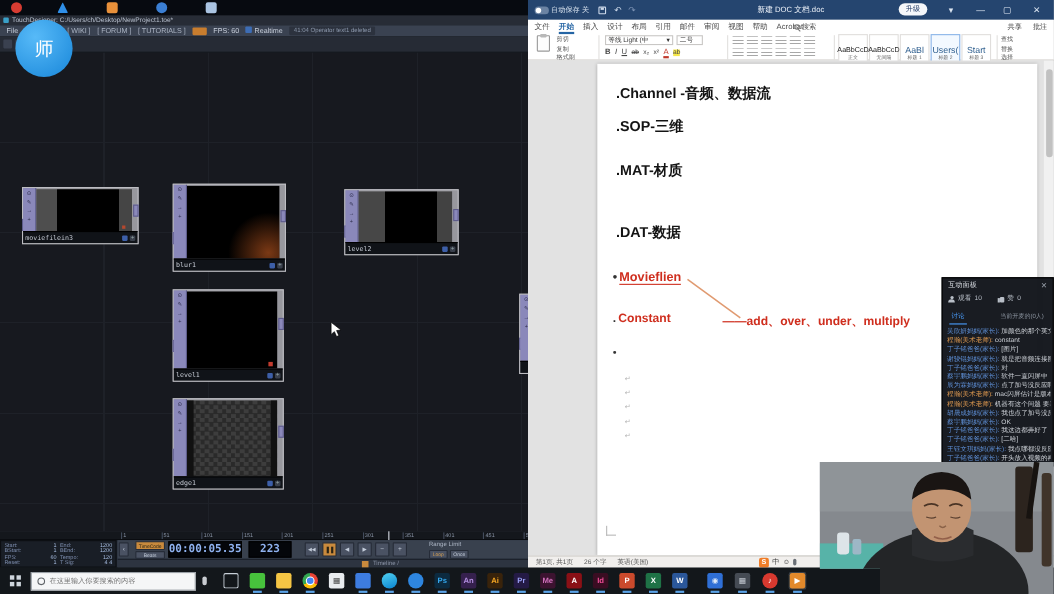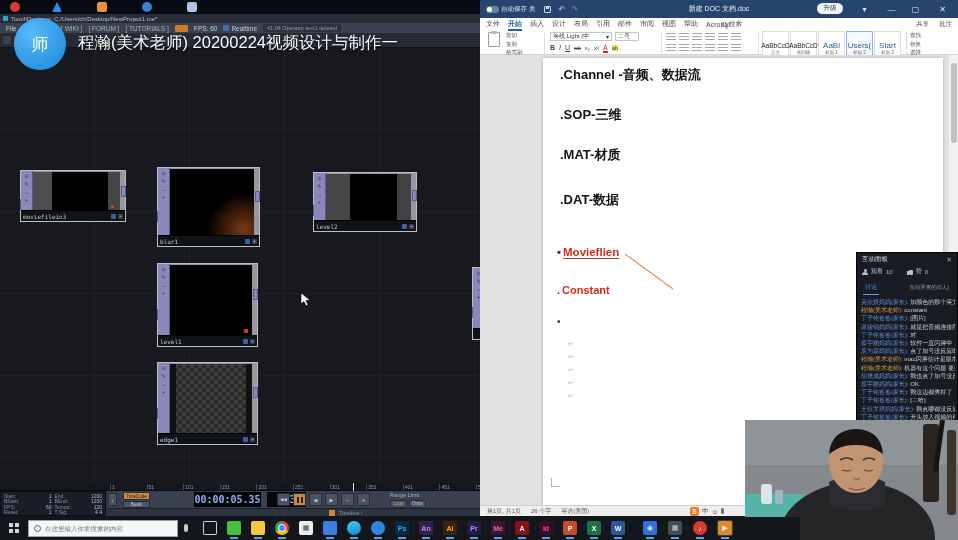--- a/index.html
+++ b/index.html
@@ -50,21 +50,21 @@
 #td-timeline{left:0;top:469px;width:480px;height:33px;background:#2d3440;}
 .tl-ruler{position:absolute;left:0;top:0;width:480px;height:8px;background:#14171c;border-bottom:1px solid #0a0c10;}
 .ruler-label{position:absolute;top:1px;font-size:5px;color:#8b96a8;border-left:1px solid #434c5c;padding-left:1px;height:6px;}
 .tl-playhead{position:absolute;left:353px;top:0;width:1px;height:8px;background:#d8dde6;}
 .tl-info{position:absolute;left:0;top:8px;width:106px;height:25px;background:#191e26;border:1px solid #0c0e12;display:grid;grid-template-columns:1fr 1fr;column-gap:3px;padding:2px 3px;align-content:space-between;}
 .tl-field{display:flex;justify-content:space-between;font-size:5px;line-height:5.4px;}
 .tl-k{color:#7f8fb0;}.tl-v{color:#a9bfe3;}
 .tl-main{position:absolute;left:107px;top:8px;width:373px;height:17px;background:#39414e;}
 .tl-btn{position:absolute;background:#4a5263;border:1px solid #262c38;color:#c3ccda;font-size:6px;display:flex;align-items:center;justify-content:center;border-radius:1px;}
 .tl-btn.orange{background:#c98a3d;color:#2b2414;}
-.lcd{position:absolute;background:#04060a;border:1px solid #000;color:#8fb2f0;font-family:"DejaVu Sans Mono",monospace;font-weight:bold;display:flex;align-items:center;justify-content:center;margin-left:41px;}
+.lcd{position:absolute;background:#04060a;border:1px solid #000;color:#8fb2f0;font-family:"DejaVu Sans Mono",monospace;font-weight:bold;display:flex;align-items:center;justify-content:center;}
 .pause-bars::before{content:"";width:2px;height:6px;background:#2b2414;box-shadow:4px 0 0 #2b2414;margin-right:4px;}
 .rl-label{position:absolute;font-size:5.5px;color:#aab3c2;}
 .tl-bottom{position:absolute;left:107px;top:25px;width:373px;height:8px;background:#2d3440;border-top:1px solid #1b202a;display:flex;align-items:center;}
 .tlb-sq{width:6px;height:6px;background:#c98a3d;margin-left:222px;margin-right:4px;}
 .tlb-text{font-size:5.5px;color:#8a93a6;}
 
 
 .cursor{position:absolute;pointer-events:none;}
 
 
@@ -395,21 +395,20 @@
       </div>
       <div class="tl-bottom">
         <div class="tlb-sq"></div>
         <span class="tlb-text">Timeline /</span>
       </div>
     </div>
   </div>
 
   <div class="abs" id="banner">
     <div class="avatar">师</div>
-    <span class="banner-title">程瀚(美术老师) 20200224视频设计与制作一</span>
   </div>
 
   <div class="abs" id="word-window">
     <div class="w-titlebar">
       <div class="autosave">
         <div class="as-toggle"></div>
         <span>自动保存</span>
         <span>关</span>
       </div>
       <div class="save-ico"></div>
@@ -521,31 +520,32 @@
         <span class="grp-label" style="left:222px;">段落</span>
         <span class="grp-label" style="left:345px;">样式</span>
         <span class="grp-label" style="left:438px;">编辑</span>
         <span class="rb-collapse">˄</span>
       </div>
     </div>
 
     <div id="doc-area">
       <div id="page">
         <div id="doc-lines">
-            <div class="doc-line" style="top: 0px;">.Channel -音频、数据流</div>
+            <div class="doc-line" style="top: 10px;">.Channel -音频、数据流</div>
             <div class="doc-line" style="top: 40px;">.SOP-三维</div>
             <div class="doc-line" style="top: 80px;">.MAT-材质</div>
-            <div class="doc-line" style="top: 125px;">.DAT-数据</div>
+            <div class="doc-line" style="top: 136px;">.DAT-数据</div>
           </div>
         <div class="mv-line">
           <span class="bullet">•</span><span class="red mv-word">Movieflien</span>
         </div>
         <div class="const-line">
           <span class="bullet">.</span>
             <span class="red">Constant</span>
+            <span class="red const-ops">——add、over、under、multiply</span>
         </div>
         <div class="empty-bullet">•</div>
         <span class="pilcrow" style="top:282px;">↵</span>
         <span class="pilcrow" style="top:295px;">↵</span>
         <span class="pilcrow" style="top:308px;">↵</span>
         <span class="pilcrow" style="top:321px;">↵</span>
         <span class="pilcrow" style="top:334px;">↵</span>
         <div class="corner-mark"></div>
         <svg id="anno-svg">
           <line x1="82" y1="196" x2="130" y2="231" stroke="#e09a70" stroke-width="1.4"></line>

